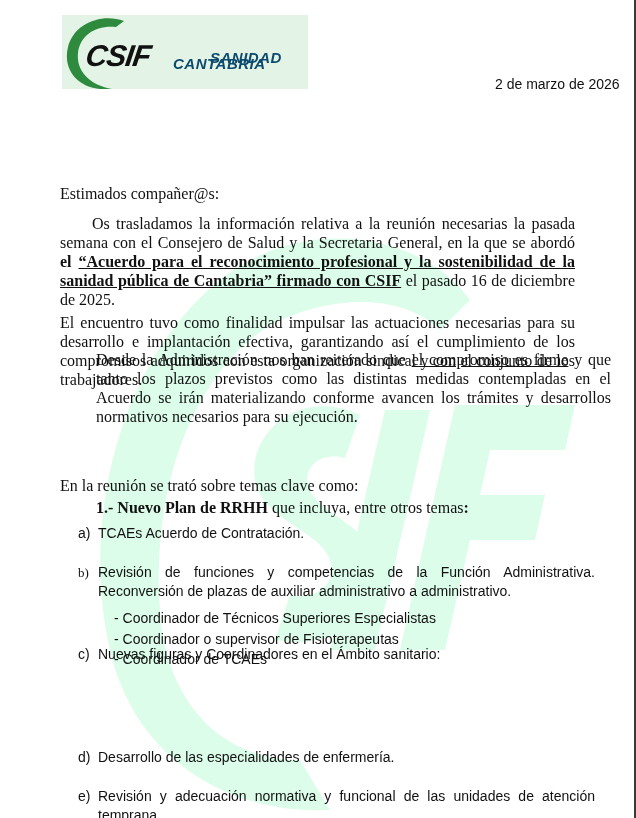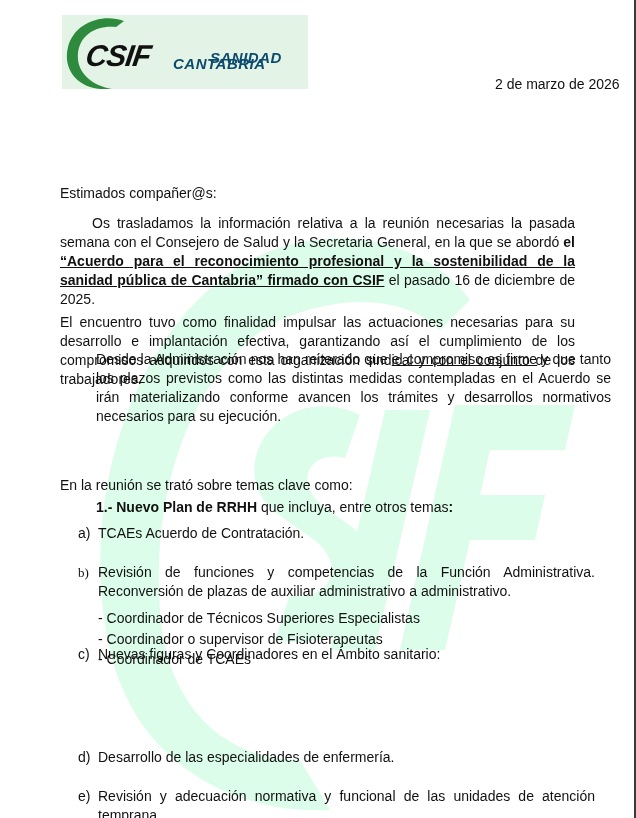--- a/index.html
+++ b/index.html
@@ -26,41 +26,41 @@
     }
     .logo-line1, .logo-line2 {
       position: absolute; font-family: "Liberation Sans", sans-serif; font-weight: bold; font-style: italic;
       font-size: 15px; color: #0c4a6e; letter-spacing: 0.5px;
     }
     .logo-line1 { left: 148px; top: 34px; }
     .logo-line2 { left: 111px; top: 40px; }
 
     .date { position: absolute; left: 455px; top: 76px; font-size: 14px; margin-left: 40px; }
 
-    .text { position: absolute; left: 60px; width: 515px; font-size: 14px; line-height: 19px; }
+    .text { position: absolute; left: 60px; width: 515px; font-size: 16px; line-height: 19px; font-family: Liberation Serif, serif; }
     .justify { text-align: justify; }
     .greeting { top: 184px; }
     .p1 { top: 214px; text-indent: 32px; text-align: justify; text-align-last: left; }
     .p2 { top: 293px; margin-top: 20px; }
     .p3 { top: 350px; margin-left: 36px; }
     .p4 { top: 476px; }
     .p5 { top: 498px; margin-left: 36px; }
     .bold { font-weight: bold; }
     .u { text-decoration: underline; }
 
     .list { position: absolute; left: 78px; width: 497px; font-size: 14px; line-height: 19px; }
     .li { position: relative; padding-left: 20px; text-align: justify; text-align-last: left; }
     .li .marker { position: absolute; left: 0; top: 0; }
     .li .marker.serif { font-family: "Liberation Serif", serif; font-size: 13px; }
     .la { top: 524px; }
     .lb { top: 544px; }
     .lc { top: 588px; }
     .ld { top: 672px; }
     .le { top: 692px; }
-    .subs { position: absolute; left: 98px; top: 608px; font-size: 14px; line-height: 20.5px; }
+    .subs { position: absolute; left: 114px; top: 608px; font-size: 14px; line-height: 20.5px; }
   </style>
 </head>
 <body>
 
 <div class="page">
 
   <svg class="watermark" width="634" height="818" viewBox="0 0 634 818">
     <g id="wm-group" fill="#dcfdea">
 
       <path d="M470 300 C 420 230, 300 215, 220 280 C 120 360, 80 520, 110 650 C 135 760, 230 815, 330 810 L 300 760 C 220 760, 165 700, 160 610 C 150 480, 200 360, 280 320 C 350 290, 410 300, 440 330 Z"></path>

